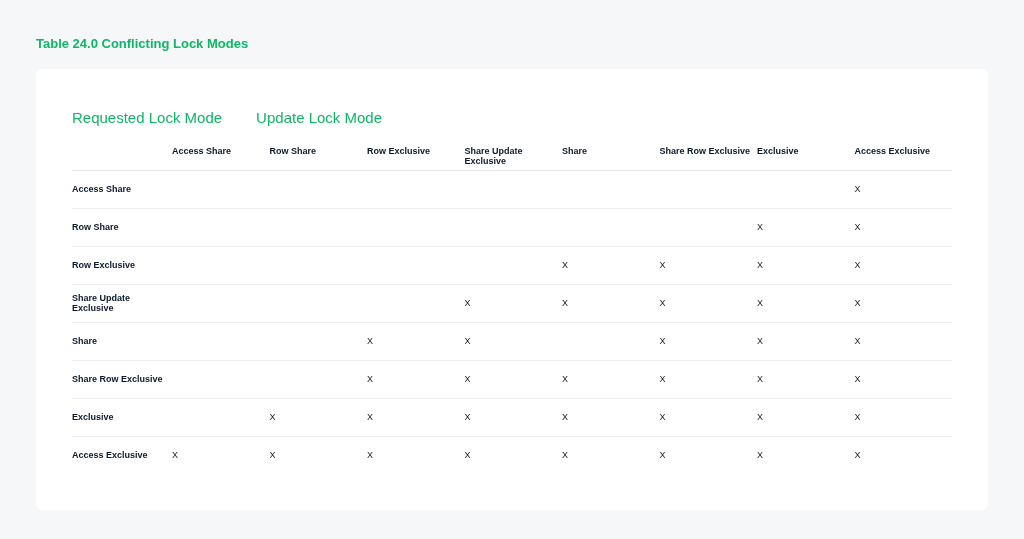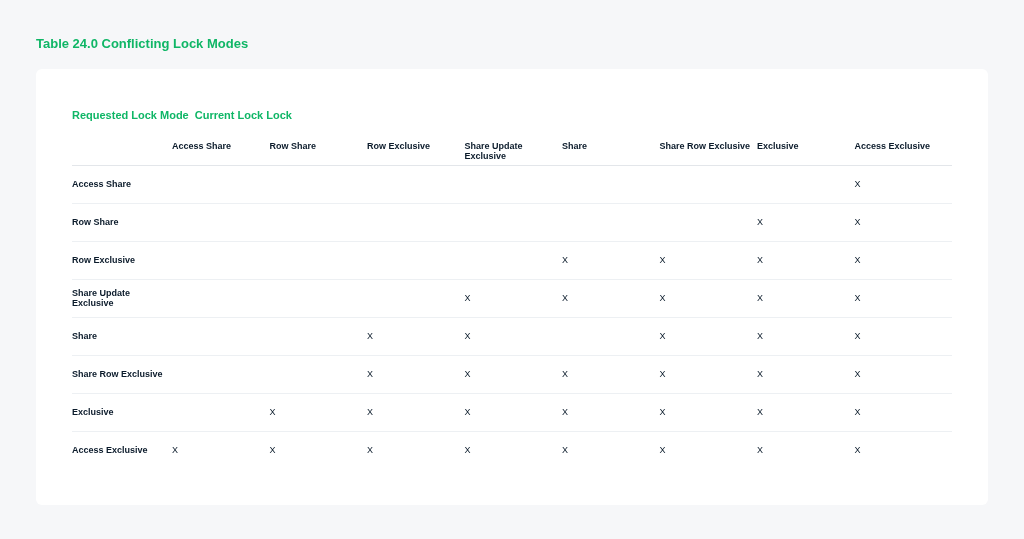--- a/index.html
+++ b/index.html
@@ -17,23 +17,23 @@
     padding: 36px 0 0 36px;
   }
   .card {
     background: #ffffff;
     margin: 18px 36px 0 36px;
     border-radius: 6px;
     padding: 40px 36px 36px 36px;
   }
   .legend {
     display: flex;
-    gap: 6px;
-    font-size: 11px;
-    font-weight: 700;
+    gap: 34px;
+    font-size: 15px;
+    font-weight: 400;
     color: #0fb666;
     margin-bottom: 20px;
   }
   table {
     width: 100%;
     border-collapse: collapse;
     table-layout: fixed;
   }
   th, td {
     text-align: left;
@@ -66,21 +66,21 @@
   col.first { width: 100px; }
 </style>
 </head>
 <body>
 
 <h1 class="page-title">Table 24.0 Conflicting Lock Modes</h1>
 
 <div class="card">
   <div class="legend">
     <span>Requested Lock Mode</span>
-    <span>Current Lock Lock</span>
+    <span>Update Lock Mode</span>
   </div>
 
   <table>
     <colgroup>
       <col class="first">
       <col>
         <col>
         <col>
         <col>
         <col>

